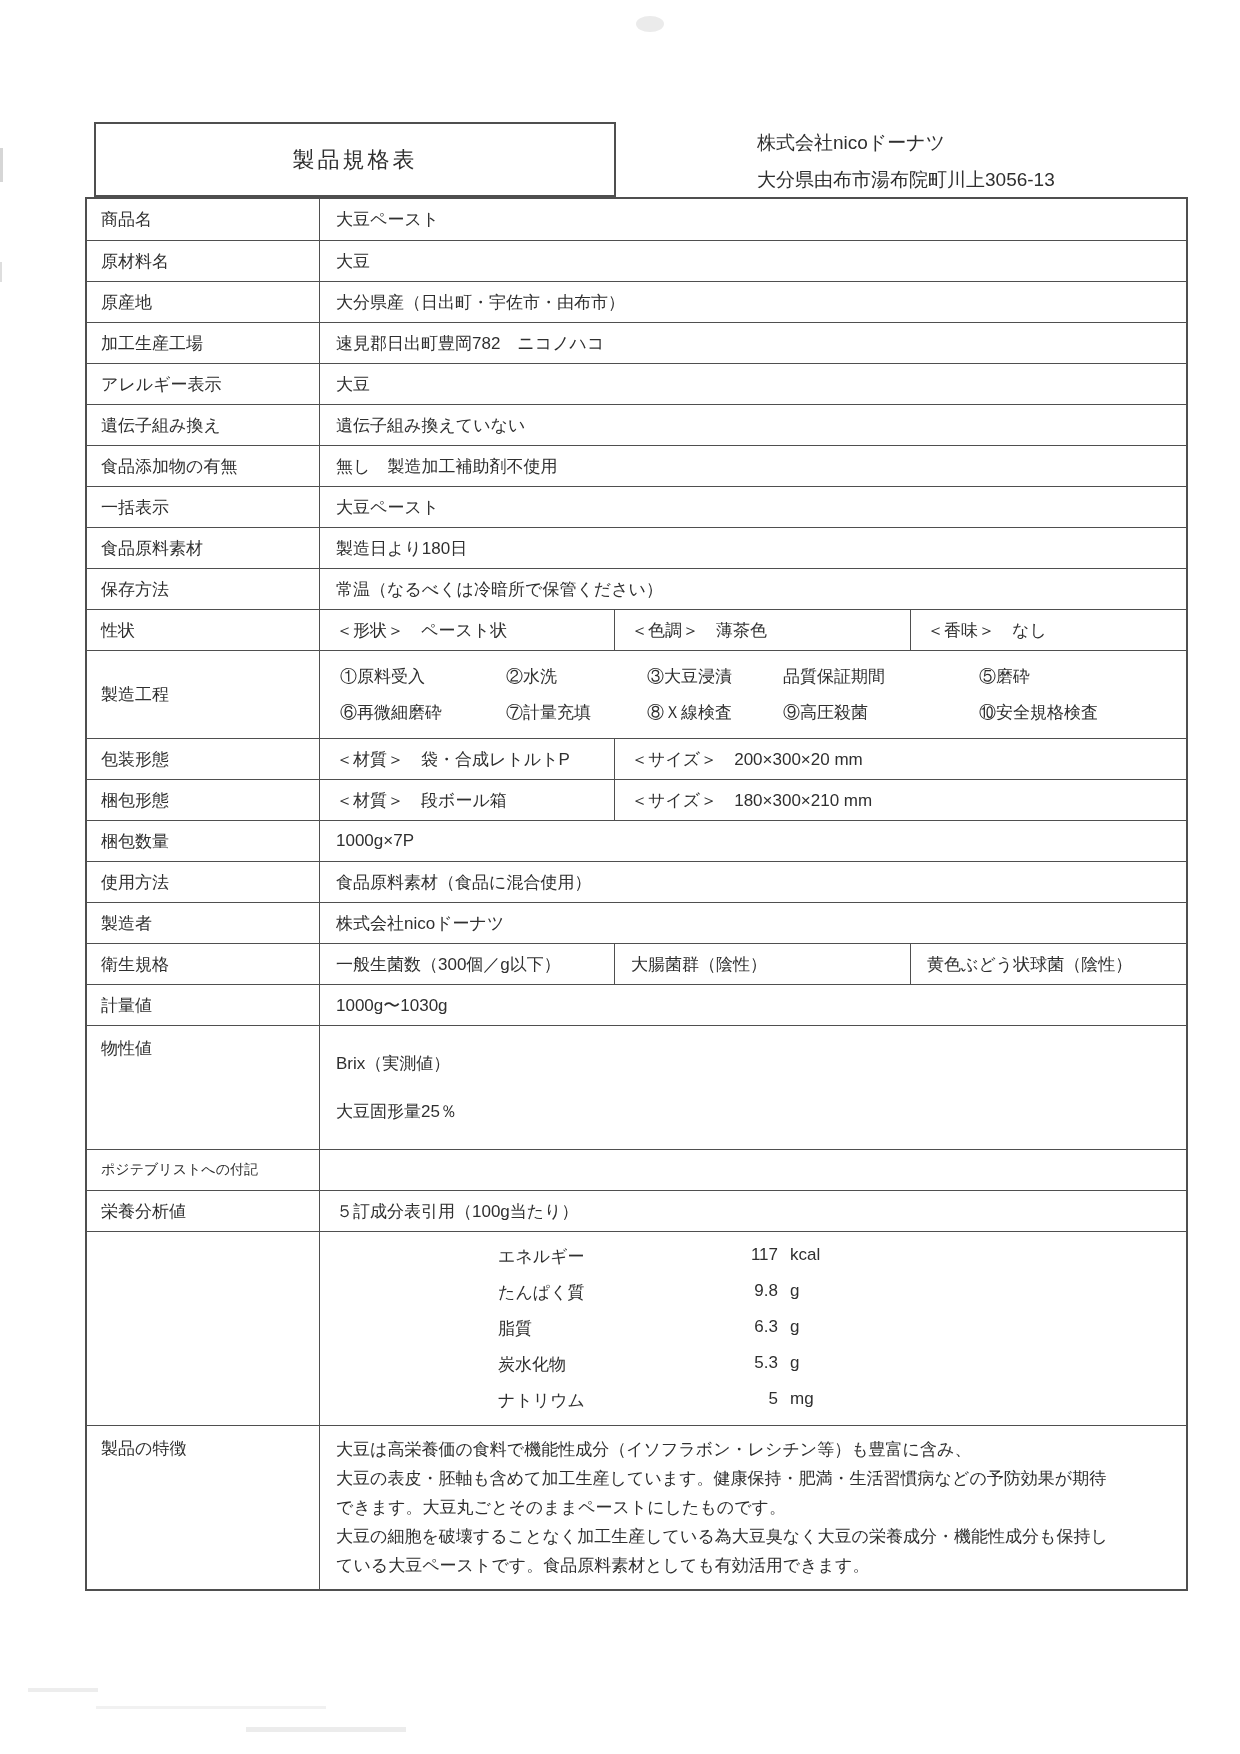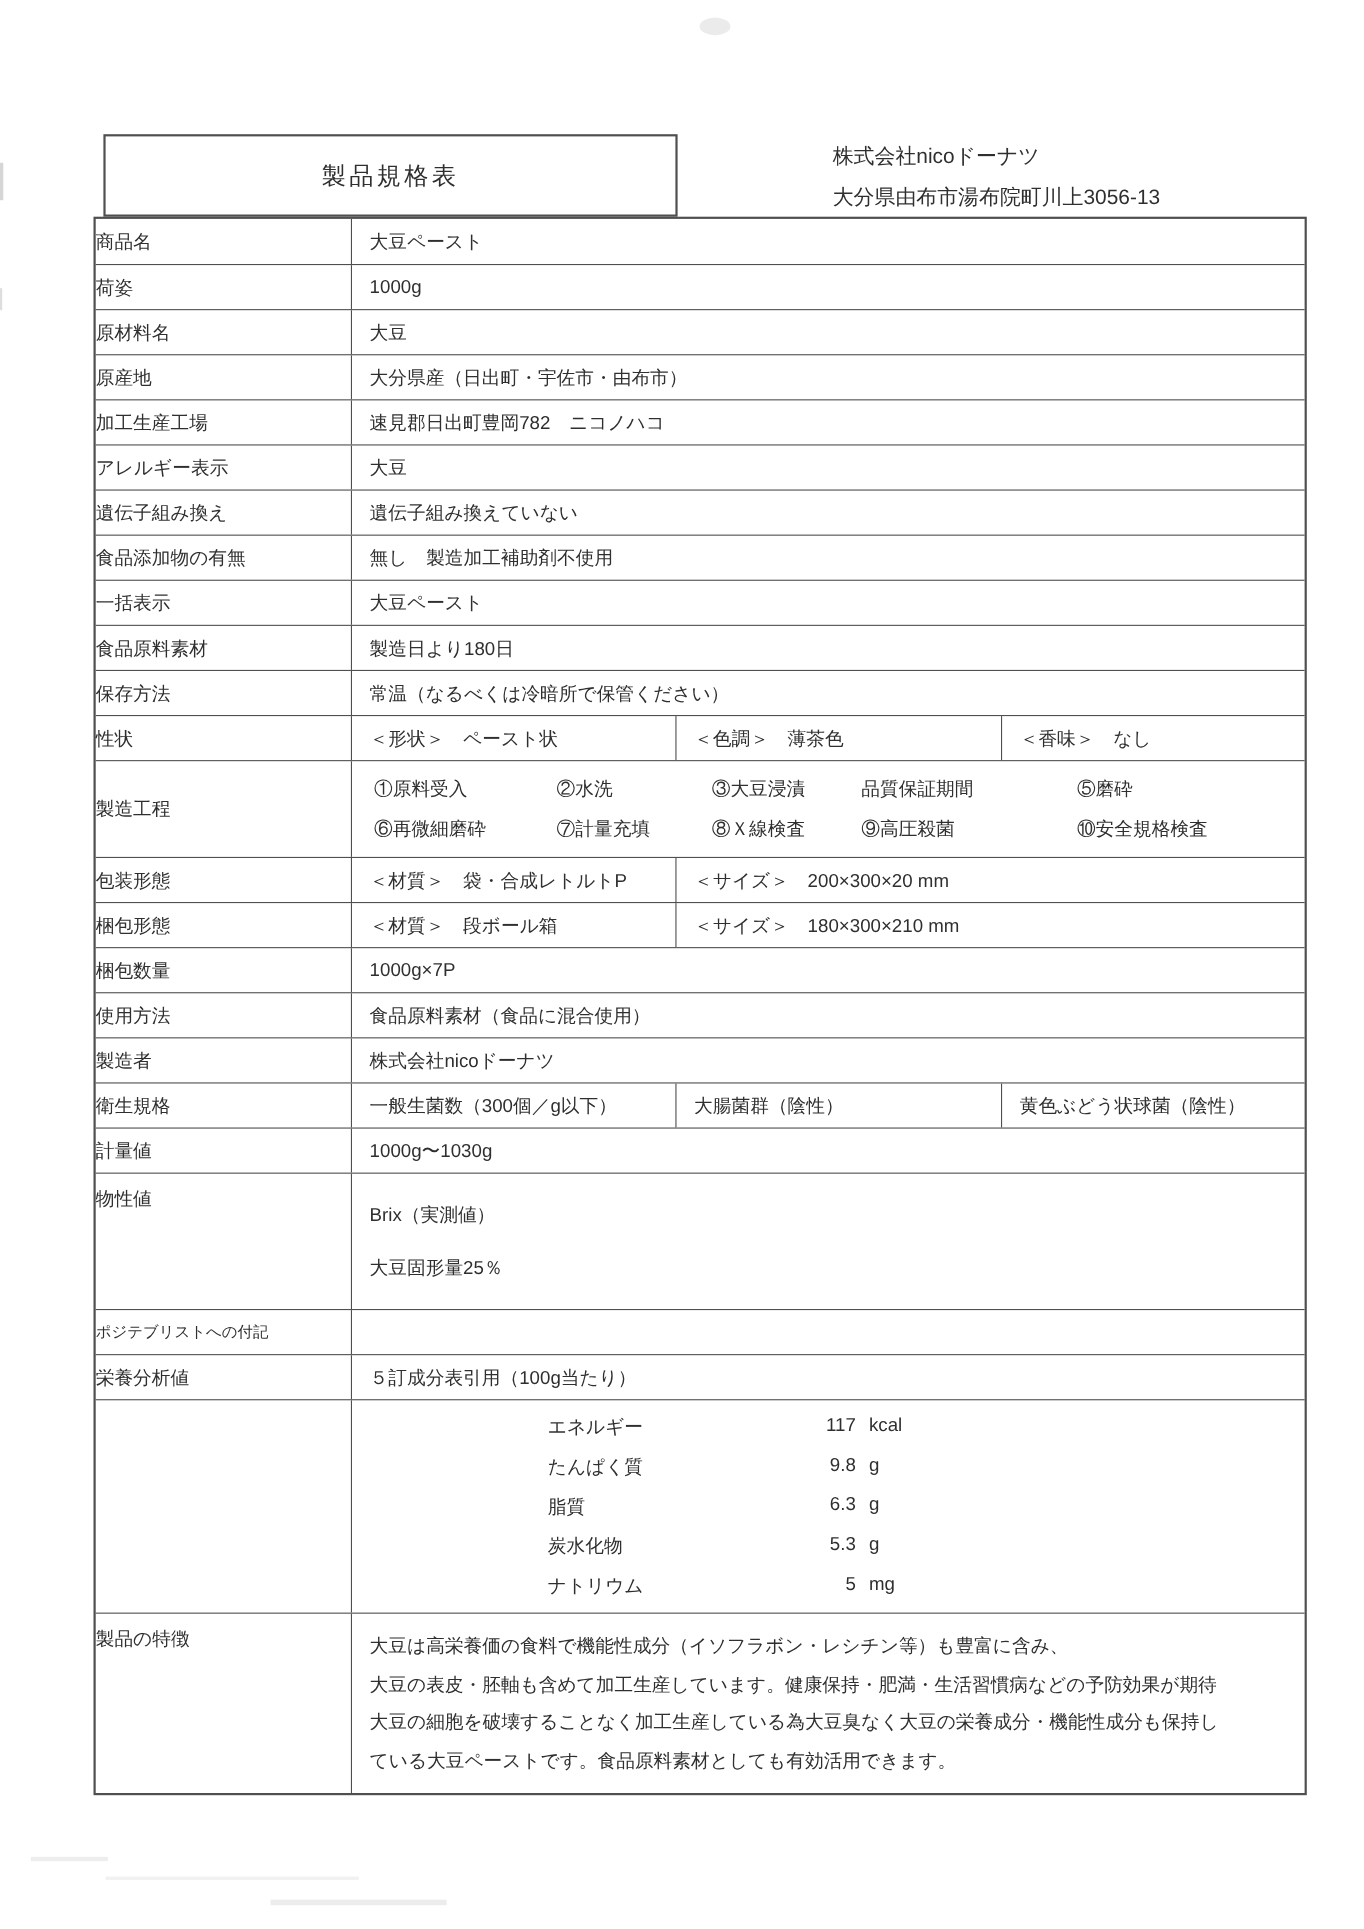--- a/index.html
+++ b/index.html
@@ -42,21 +42,21 @@
     font-size:19px; line-height:37px; white-space:nowrap;
   }
 
   
   .tbl{border:2px solid var(--line); background:#fff;}
   .row{display:flex; min-height:41px;}
   .row + .row{border-top:1px solid var(--line);}
   .lbl{
     width:233px; min-width:233px;
     border-right:1px solid var(--line);
-    padding-left:0;
+    padding-left:14px;
     display:flex; align-items:center;
     font-size:17px;
   }
   .lbl.small{font-size:14px;}
   .lbl.top{align-items:flex-start; padding-top:11px;}
   .val{flex:1; display:flex; align-items:center; padding-left:16px; font-size:17px; white-space:nowrap;}
   .cells{flex:1; display:flex; padding-left:0;}
   .cell{display:flex; align-items:center; padding-left:16px; font-size:17px; white-space:nowrap;text-align:right;}
   .cell + .cell{border-left:1px solid var(--line);}
   .c1{width:294px; min-width:294px;}
@@ -106,24 +106,20 @@
       </div>
     </div>
 
     <div class="tbl">
 
       <div class="row">
         <div class="lbl">商品名</div>
         <div class="val">大豆ペースト</div>
       </div>
 
-      <div class="row">
-        <div class="lbl">荷姿</div>
-        <div class="val">1000g</div>
-      </div>
 
       <div class="row">
         <div class="lbl">原材料名</div>
         <div class="val">大豆</div>
       </div>
 
       <div class="row">
         <div class="lbl">原産地</div>
         <div class="val">大分県産（日出町・宇佐市・由布市）</div>
       </div>
@@ -284,20 +280,21 @@
             <span class="nut-unit">mg</span>
           </div>
         </div>
       </div>
 
       <div class="row h-features">
         <div class="lbl top">製品の特徴</div>
         <div class="features">
           <div class="feat-line">大豆は高栄養価の食料で機能性成分（イソフラボン・レシチン等）も豊富に含み、</div>
           <div class="feat-line">大豆の表皮・胚軸も含めて加工生産しています。健康保持・肥満・生活習慣病などの予防効果が期待</div>
+          <div class="feat-line">できます。大豆丸ごとそのままペーストにしたものです。</div>
           <div class="feat-line">大豆の細胞を破壊することなく加工生産している為大豆臭なく大豆の栄養成分・機能性成分も保持し</div>
           <div class="feat-line">ている大豆ペーストです。食品原料素材としても有効活用できます。</div>
         </div>
       </div>
 
     </div>
   </div>
 </div>
 
 </body></html>

